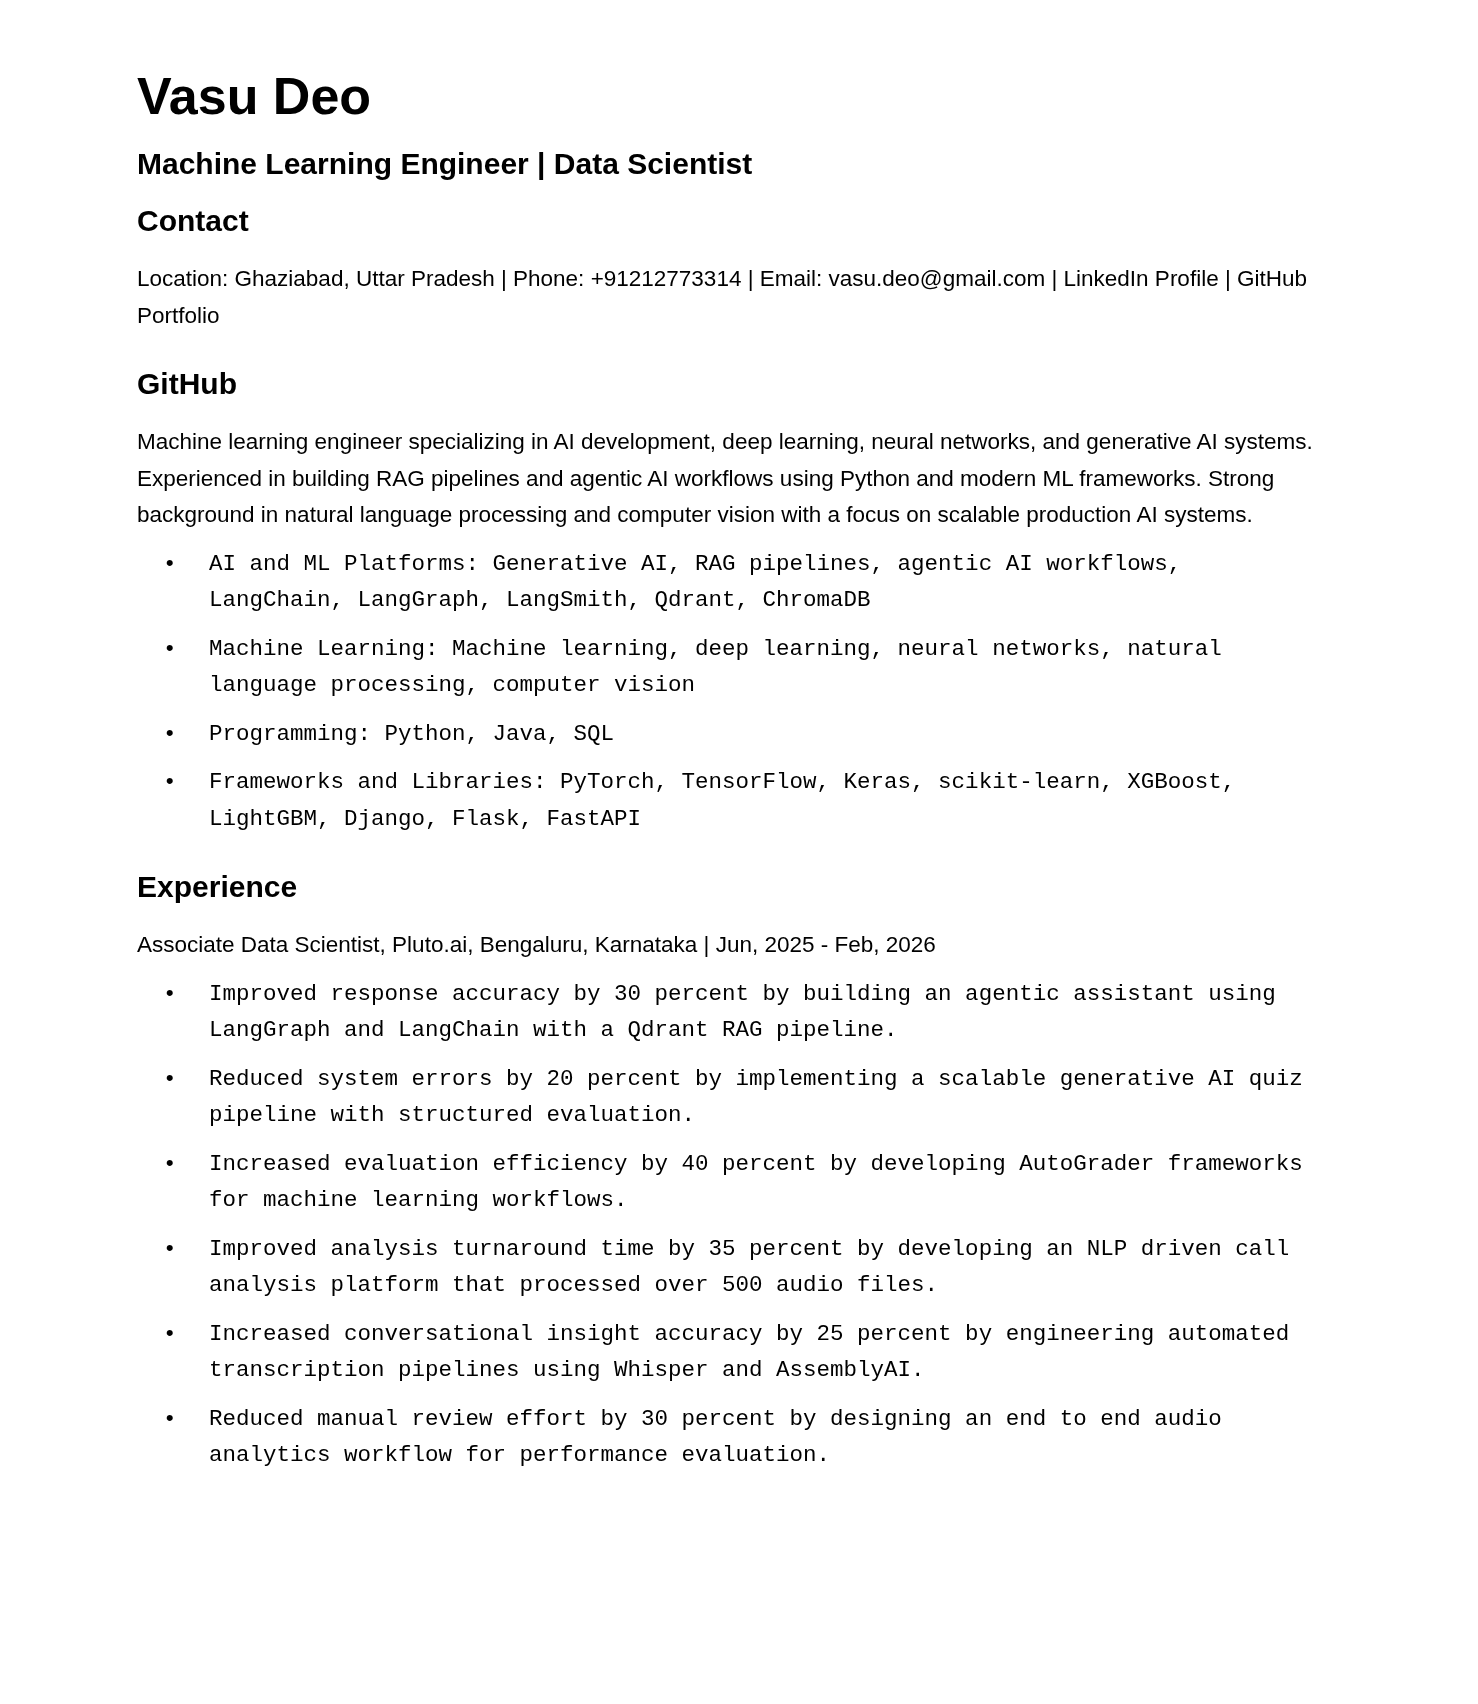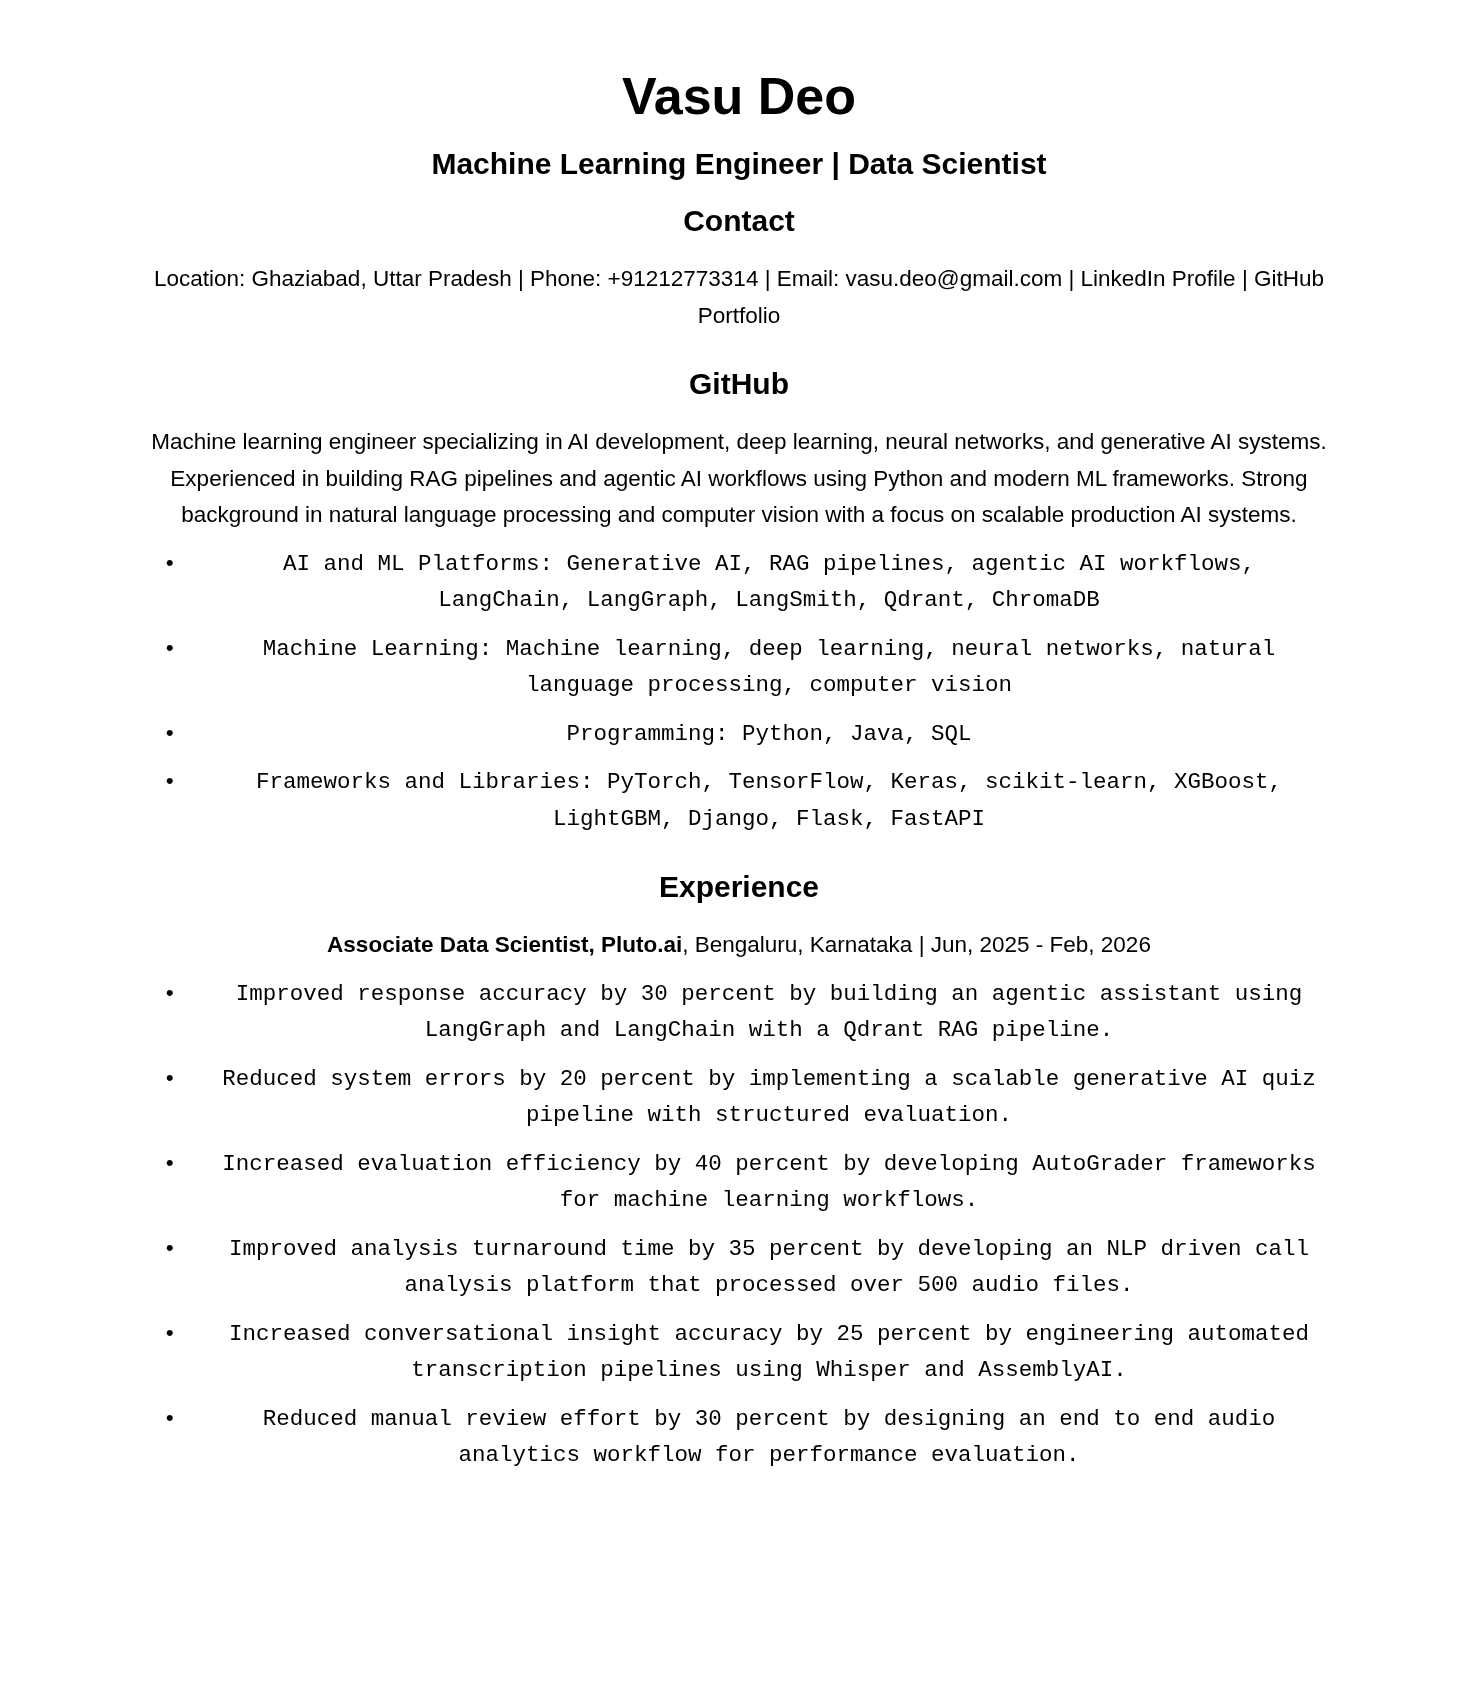--- a/index.html
+++ b/index.html
@@ -16,21 +16,20 @@
     font-size: 22.5px;
     line-height: 36.5px;
   }
   .page {
     box-sizing: border-box;
     width: 1478px;
     height: 1644px;
     padding: 66px 137px 8px 137px;
     background: #ffffff;
     overflow: hidden;
-    text-align: center;
   }
   h1.doc-title {
     font-size: 52px;
     line-height: 60px;
     font-weight: bold;
     margin: 0 0 10px 0;
     letter-spacing: 0;
   }
   h2 {
     font-size: 30px;
@@ -41,21 +40,21 @@
   h2.doc-subtitle {
     margin: 21px 0 -10px 0;
   }
   p.body-text {
     margin: 0;
   }
   p.job-line {
     margin: 4px 0 2px 0;
   }
   p.job-line .job-title {
-    font-weight: bold;
+    font-weight: normal;
   }
   ul.bullets {
     list-style: none;
     margin: 2px 0 0 0;
     padding: 0 0 0 60px;
   }
   ul.bullets li {
     position: relative;
     margin: 12px;
     padding: 0;

